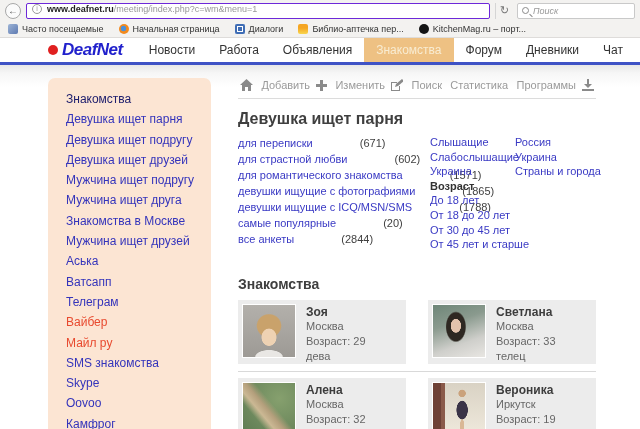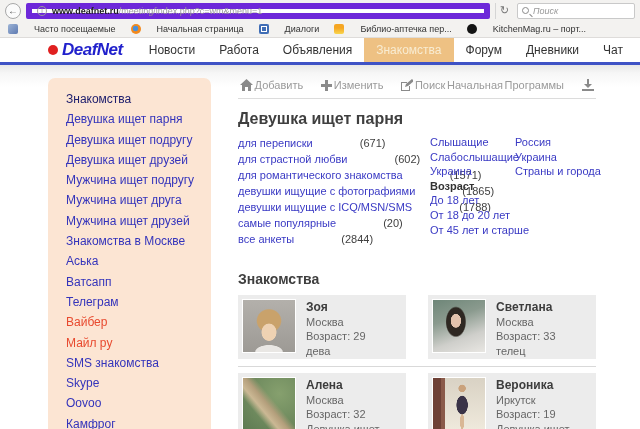--- a/index.html
+++ b/index.html
@@ -4,39 +4,39 @@
 <style>
   * { margin:0; padding:0; box-sizing:border-box; }
   html,body { width:640px; height:429px; overflow:hidden; background:#fff;
     font-family:"Liberation Sans","DejaVu Sans",sans-serif; }
 
   
   .chrome { background:#f3f2f0; border-bottom:1px solid #dedcda; }
   .chrome-row1 { height:21px; display:flex; align-items:center; padding:2px 5px; }
   .back-btn { width:16px; height:16px; border:1px solid #a8a8a8; border-radius:50%;
     background:#fbfbfb; color:#555; font-size:10px; line-height:14px; text-align:center; flex:0 0 auto; }
-  .addr-bar { flex:1; height:16px; background:#fff; border:6px solid #6d28d9; border-radius:2px;
-    margin:0 5px; display:flex; align-items:center; padding:0 5px; font-size:9px; color:#888; }
+  .addr-bar { flex:1; height:16px; background:#fff; border:1px solid #6d28d9; border-radius:2px;
+    margin:0 5px; display:flex; align-items:flex-start; padding:0 5px; font-size:9px; color:#888; }
   .info-icon { width:10px; height:10px; border:1px solid #9a9a9a; border-radius:50%;
     font-size:7px; line-height:8px; text-align:center; color:#9a9a9a; margin-right:5px; flex:0 0 auto;}
   .url-host { color:#222; font-weight:bold; }
   .url-path { color:#999; }
   .reload-btn { width:18px; height:16px; color:#777; font-size:11px; line-height:15px;
     text-align:center; border-left:1px solid #d5d5d5; flex:0 0 auto; }
   .search-box { width:118px; height:16px; background:#fff; border:1px solid #c9c9c9;
     border-radius:2px; display:flex; align-items:center; padding:0 4px; margin-left:4px; flex:0 0 auto;}
   .mag { width:7px; height:7px; border:1px solid #8a8a8a; border-radius:50%; position:relative; flex:0 0 auto;}
   .mag:after { content:""; position:absolute; width:4px; height:1px; background:#8a8a8a;
     transform:rotate(45deg); left:6px; top:7px; }
   .search-box input { border:none; outline:none; width:90px; font-size:9px; margin-left:4px;
     font-family:inherit; background:transparent; }
   .search-box input::placeholder { color:#999; font-style:italic; }
 
   .chrome-row2 { height:16px; display:flex; align-items:center; padding:0 8px; gap:15px; }
-  .bm { display:flex; align-items:center; gap:16px; font-size:9px; color:#333; white-space:nowrap; }
+  .bm { display:flex; align-items:center; gap:4px; font-size:9px; color:#333; white-space:nowrap; }
   .bm-ic { width:10px; height:10px; flex:0 0 auto; }
   .ic-frequent { background:linear-gradient(135deg,#9db4d6,#5e7ab1); border-radius:2px; }
   .ic-firefox { background:radial-gradient(circle at 45% 45%, #4a90d9 0 32%, #f28a1e 40% 85%, #d9650f); border-radius:50%; }
   .ic-dialogs { background:#3f6db5; border-radius:2px; box-shadow:inset 0 0 0 2px #3f6db5, inset 0 0 0 3px #fff; }
   .ic-biblio { background:linear-gradient(180deg,#f5a623 40%,#f8d64e); border-radius:2px; }
   .ic-kitchen { background:#141414; border-radius:50%; }
 
   
   .site-header { height:24px; background:#fff; display:flex; align-items:stretch; }
   .logo { display:flex; align-items:center; margin-left:48px; margin-right:14px; }
@@ -55,21 +55,21 @@
     background:#fce5d3; border-radius:7px 7px 0 0; padding:11px 0 0 18px; }
   .side-item { display:block; font-size:12px; color:#3434bb; line-height:20.3px;
     text-decoration:none; white-space:nowrap; }
   .side-item.current { color:#20206e; }
   .side-item.accent { color:#e84a2f; }
 
   .content { position:absolute; left:238px; top:10px; width:358px; }
 
   .toolbar { display:flex; justify-content:space-between; align-items:center;
     padding:4px 2px 7px 2px; border-bottom:1px solid #dcdcdc; color:#9a9a9a; font-size:11px; }
-  .tb-item { display:flex; align-items:center; gap:18px; white-space:nowrap; }
+  .tb-item { display:flex; align-items:center; gap:6px; white-space:nowrap; }
   .tb-item svg { display:block; }
 
   .page-title { font-size:16px; font-weight:bold; color:#3f3f3f; margin:11px 0 7px 0; }
 
   .links-row { display:flex; }
   .col-categories { width:192px; flex:0 0 auto; }
   .cat-line { font-size:11px; line-height:16px; white-space:nowrap; }
   .cat-line a { color:#3a3ac4; }
   .cat-count { color:#3f3f3f; text-decoration:none; margin-left:20px;padding-left:24px; }
   .col-mid { width:85px; flex:0 0 auto; }
@@ -166,22 +166,22 @@
 
 <div class="page">
 
   <div class="sidebar">
     <a class="side-item current">Знакомства</a>
     <a class="side-item">Девушка ищет парня</a>
     <a class="side-item">Девушка ищет подругу</a>
     <a class="side-item">Девушка ищет друзей</a>
     <a class="side-item">Мужчина ищет подругу</a>
     <a class="side-item">Мужчина ищет друга</a>
+    <a class="side-item">Знакомства в Москве</a>
     <a class="side-item">Мужчина ищет друзей</a>
-    <a class="side-item">Знакомства в Москве</a>
     <a class="side-item">Аська</a>
     <a class="side-item">Ватсапп</a>
     <a class="side-item">Телеграм</a>
     <a class="side-item accent">Вайбер</a>
     <a class="side-item accent">Майл ру</a>
     <a class="side-item">SMS знакомства</a>
     <a class="side-item">Skype</a>
     <a class="side-item">Oovoo</a>
     <a class="side-item">Камфрог</a>
   </div>
@@ -204,21 +204,21 @@
         <span>Изменить</span>
         <svg width="12" height="12" viewBox="0 0 12 12">
             <path d="M0 3h6v1H1v7h7V7h1v5H0z" fill="#8a8a8a"></path>
             <path d="M4 8l1-3 6-5 2 2-6 5z" fill="#8a8a8a"></path>
           </svg>
       </span>
       <span class="tb-item">
         <span>Поиск</span>
       </span>
       <span class="tb-item">
-        <span>Начальная</span>
+        <span>Статистика</span>
       </span>
       <span class="tb-item">
         <span>Программы</span>
         <svg width="12" height="12" viewBox="0 0 12 12">
             <path d="M5 0h2v5h3L6 9 2 5h3z" fill="#8a8a8a"></path>
             <path d="M0 10h12v2H0z" fill="#8a8a8a"></path>
           </svg>
       </span>
     </div>
 
@@ -234,20 +234,21 @@
         <div class="cat-line"><a>самые популярные</a> <span class="cat-count">(20)</span></div>
         <div class="cat-line"><a>все анкеты</a> <span class="cat-count">(2844)</span></div>
       </div>
       <div class="col-mid">
         <a class="flink">Слышащие</a>
         <a class="flink">Слабослышащие</a>
         <a class="flink">Украина</a>
         <span class="fhead">Возраст</span>
         <a class="flink">До 18 лет</a>
         <a class="flink">От 18 до 20 лет</a>
+        <a class="flink">От 30 до 45 лет</a>
         <a class="flink">От 45 лет и старше</a>
       </div>
       <div class="col-right">
         <a class="flink">Россия</a>
         <a class="flink">Украина</a>
         <a class="flink">Страны и города</a>
       </div>
     </div>
 
     <div class="profiles-title">Знакомства</div>

